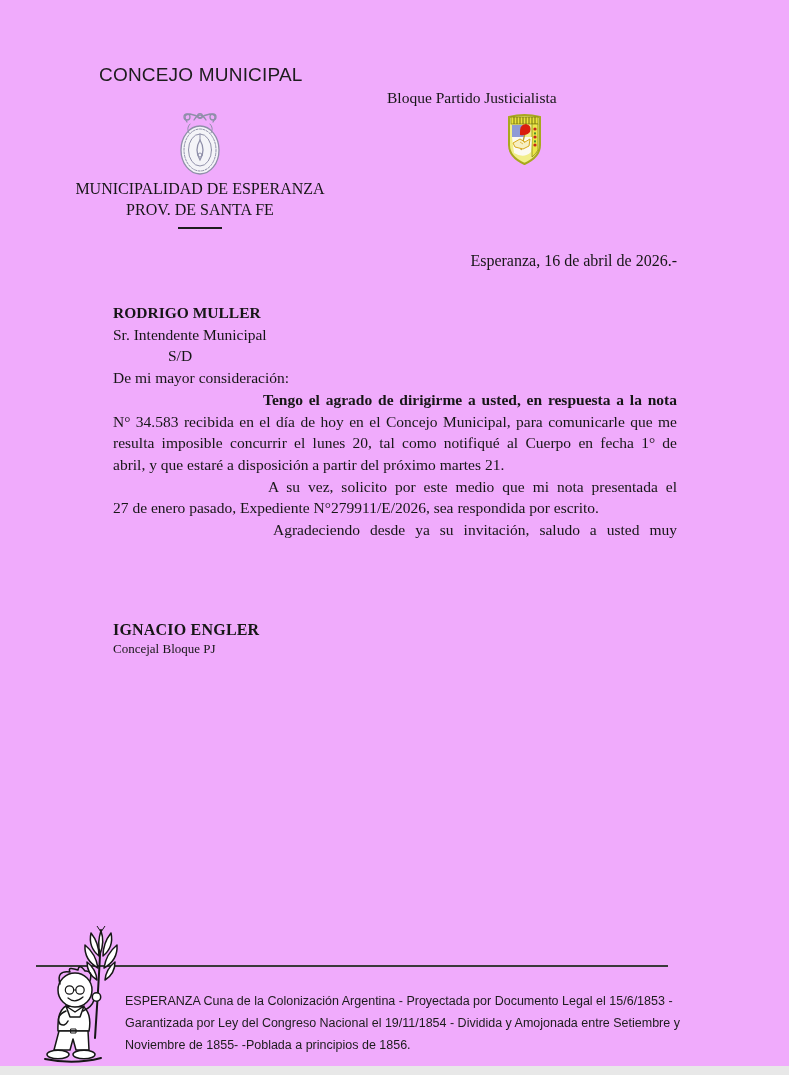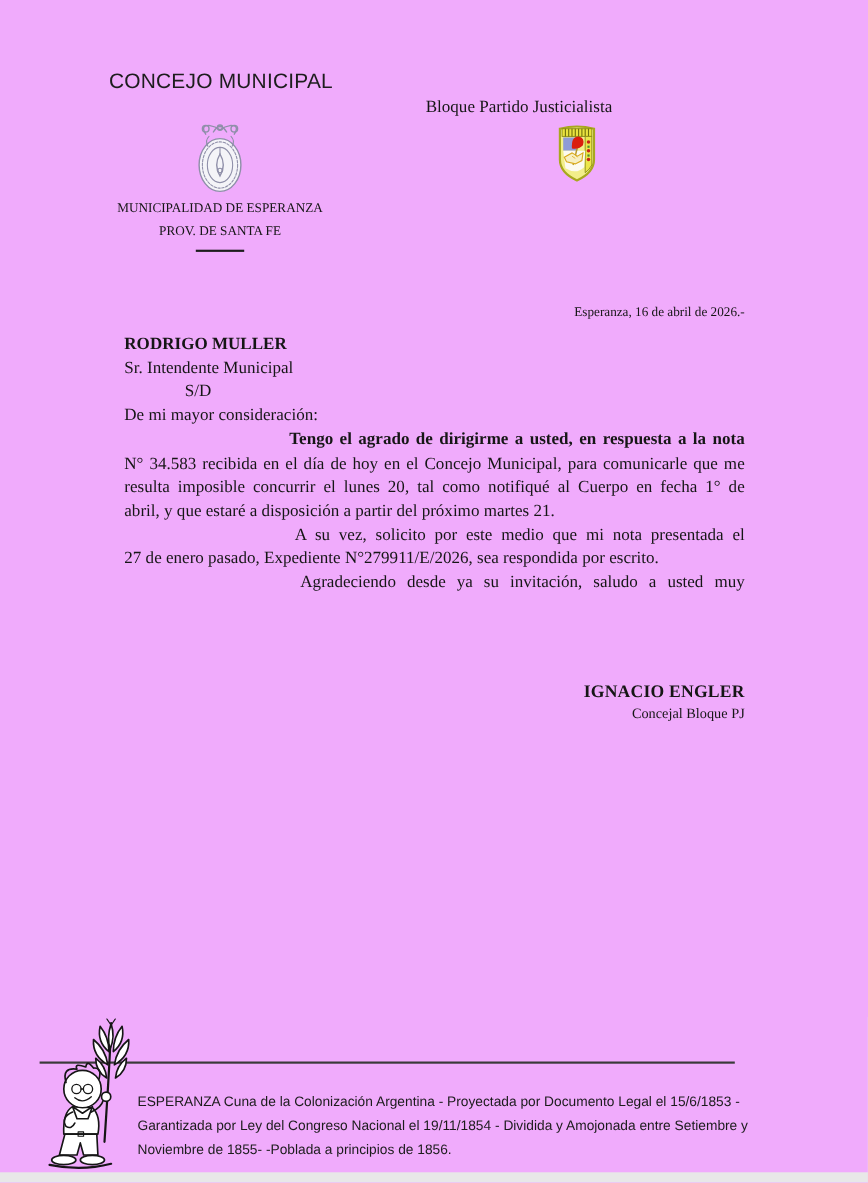--- a/index.html
+++ b/index.html
@@ -27,50 +27,50 @@
     left: 387px; top: 89px; width: 280px;
     text-align: left;
     font-size: 15.5px;
   }
   .crest { left: 174px; top: 108px; width: 52px; height: 70px; }
   .pj    { left: 503px; top: 112px; width: 43px; height: 54px; }
 
   .muni {
     left: 60px; top: 179px; width: 280px;
     text-align: center;
-    font-size: 12px;
+    font-size: 16px;
     line-height: 20.5px;
   }
   .muni-rule {
     width: 44px; height: 1.5px;
     background: #1d1d1d;
     margin: 7px auto 0 auto;
   }
 
   .date {
-    right: 112px; top: 276px;
-    font-size: 12px;
+    right: 112px; top: 252px;
+    font-size: 16px;
   }
 
   .flow {
     left: 113px; top: 302px; width: 564px;
     font-size: 15.5px;
     line-height: 21.7px;
   }
   .ln { min-height: 21.7px; }
   .bold { font-weight: bold; }
   .sd { padding-left: 55px; }
   .jf { text-align: justify; text-align-last: justify; }
   .ind1 { padding-left: 150px; font-weight: bold; }
   .ind2 { padding-left: 155px; }
   .ind3 { padding-left: 160px; }
 
   .sig {
     left: 113px; top: 621px; width: 564px;
-    text-align: right;
+    text-align: left;
   }
   .sig-name { font-size: 16px; font-weight: bold; letter-spacing: 0.2px; }
   .sig-role { font-size: 13px; margin-top: 2px; }
 
   .footer-rule {
     left: 36px; top: 965px; width: 632px; height: 1.5px;
     background: #3a3a3a;
   }
   .kid { left: 37px; top: 926px; width: 100px; height: 138px; }
   .footer-text {

